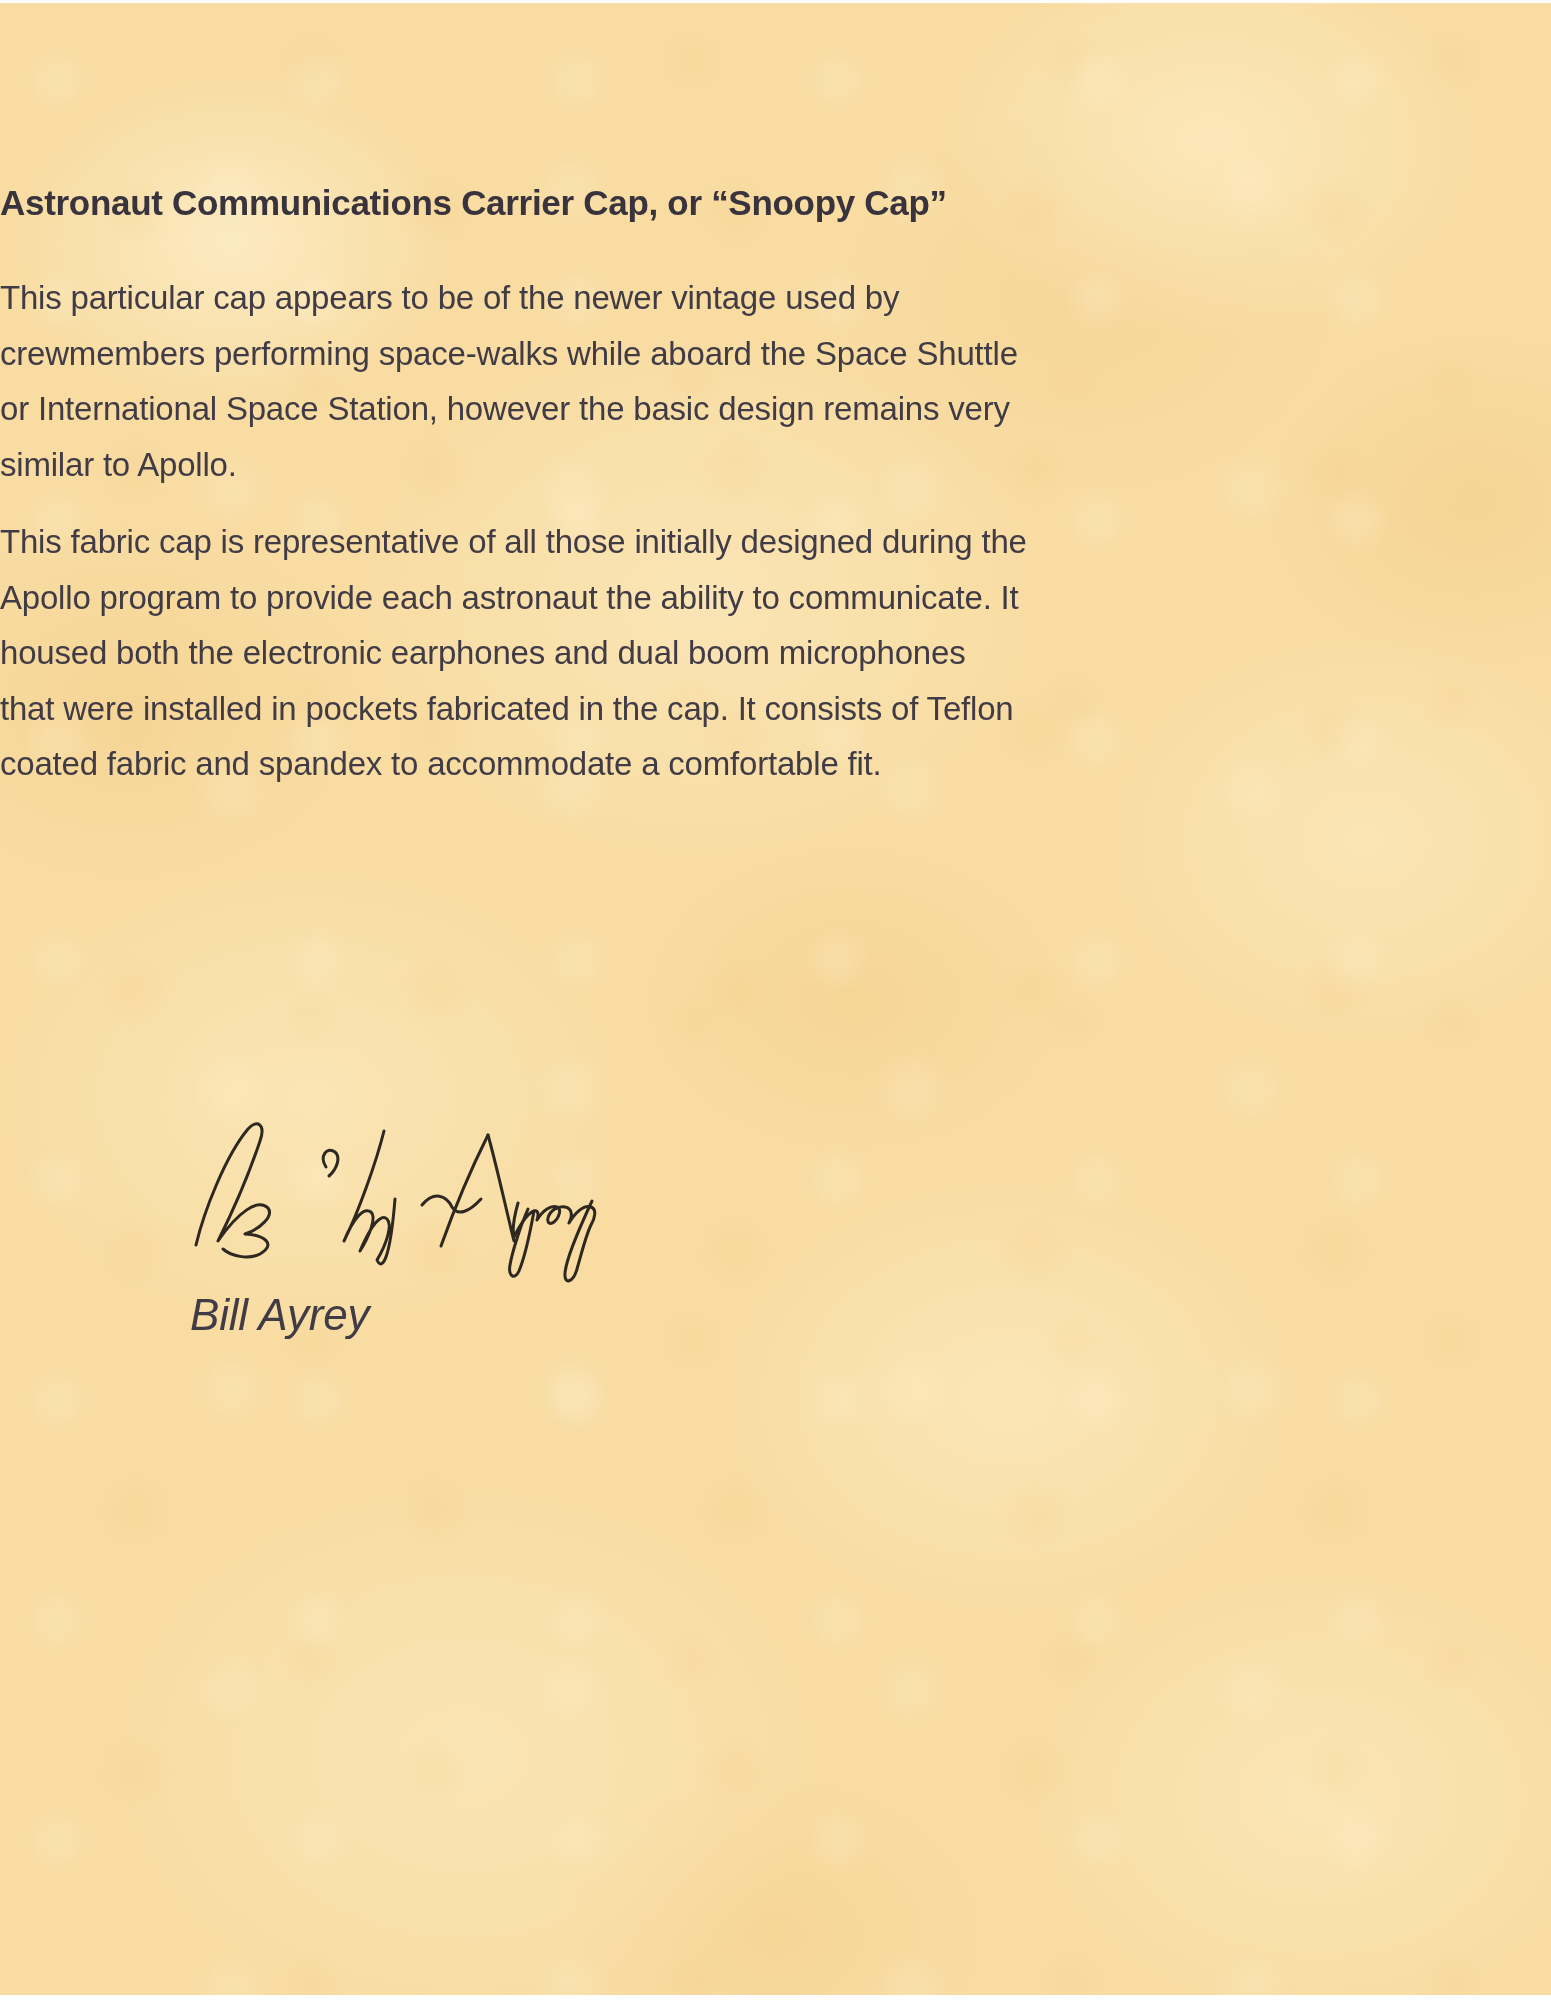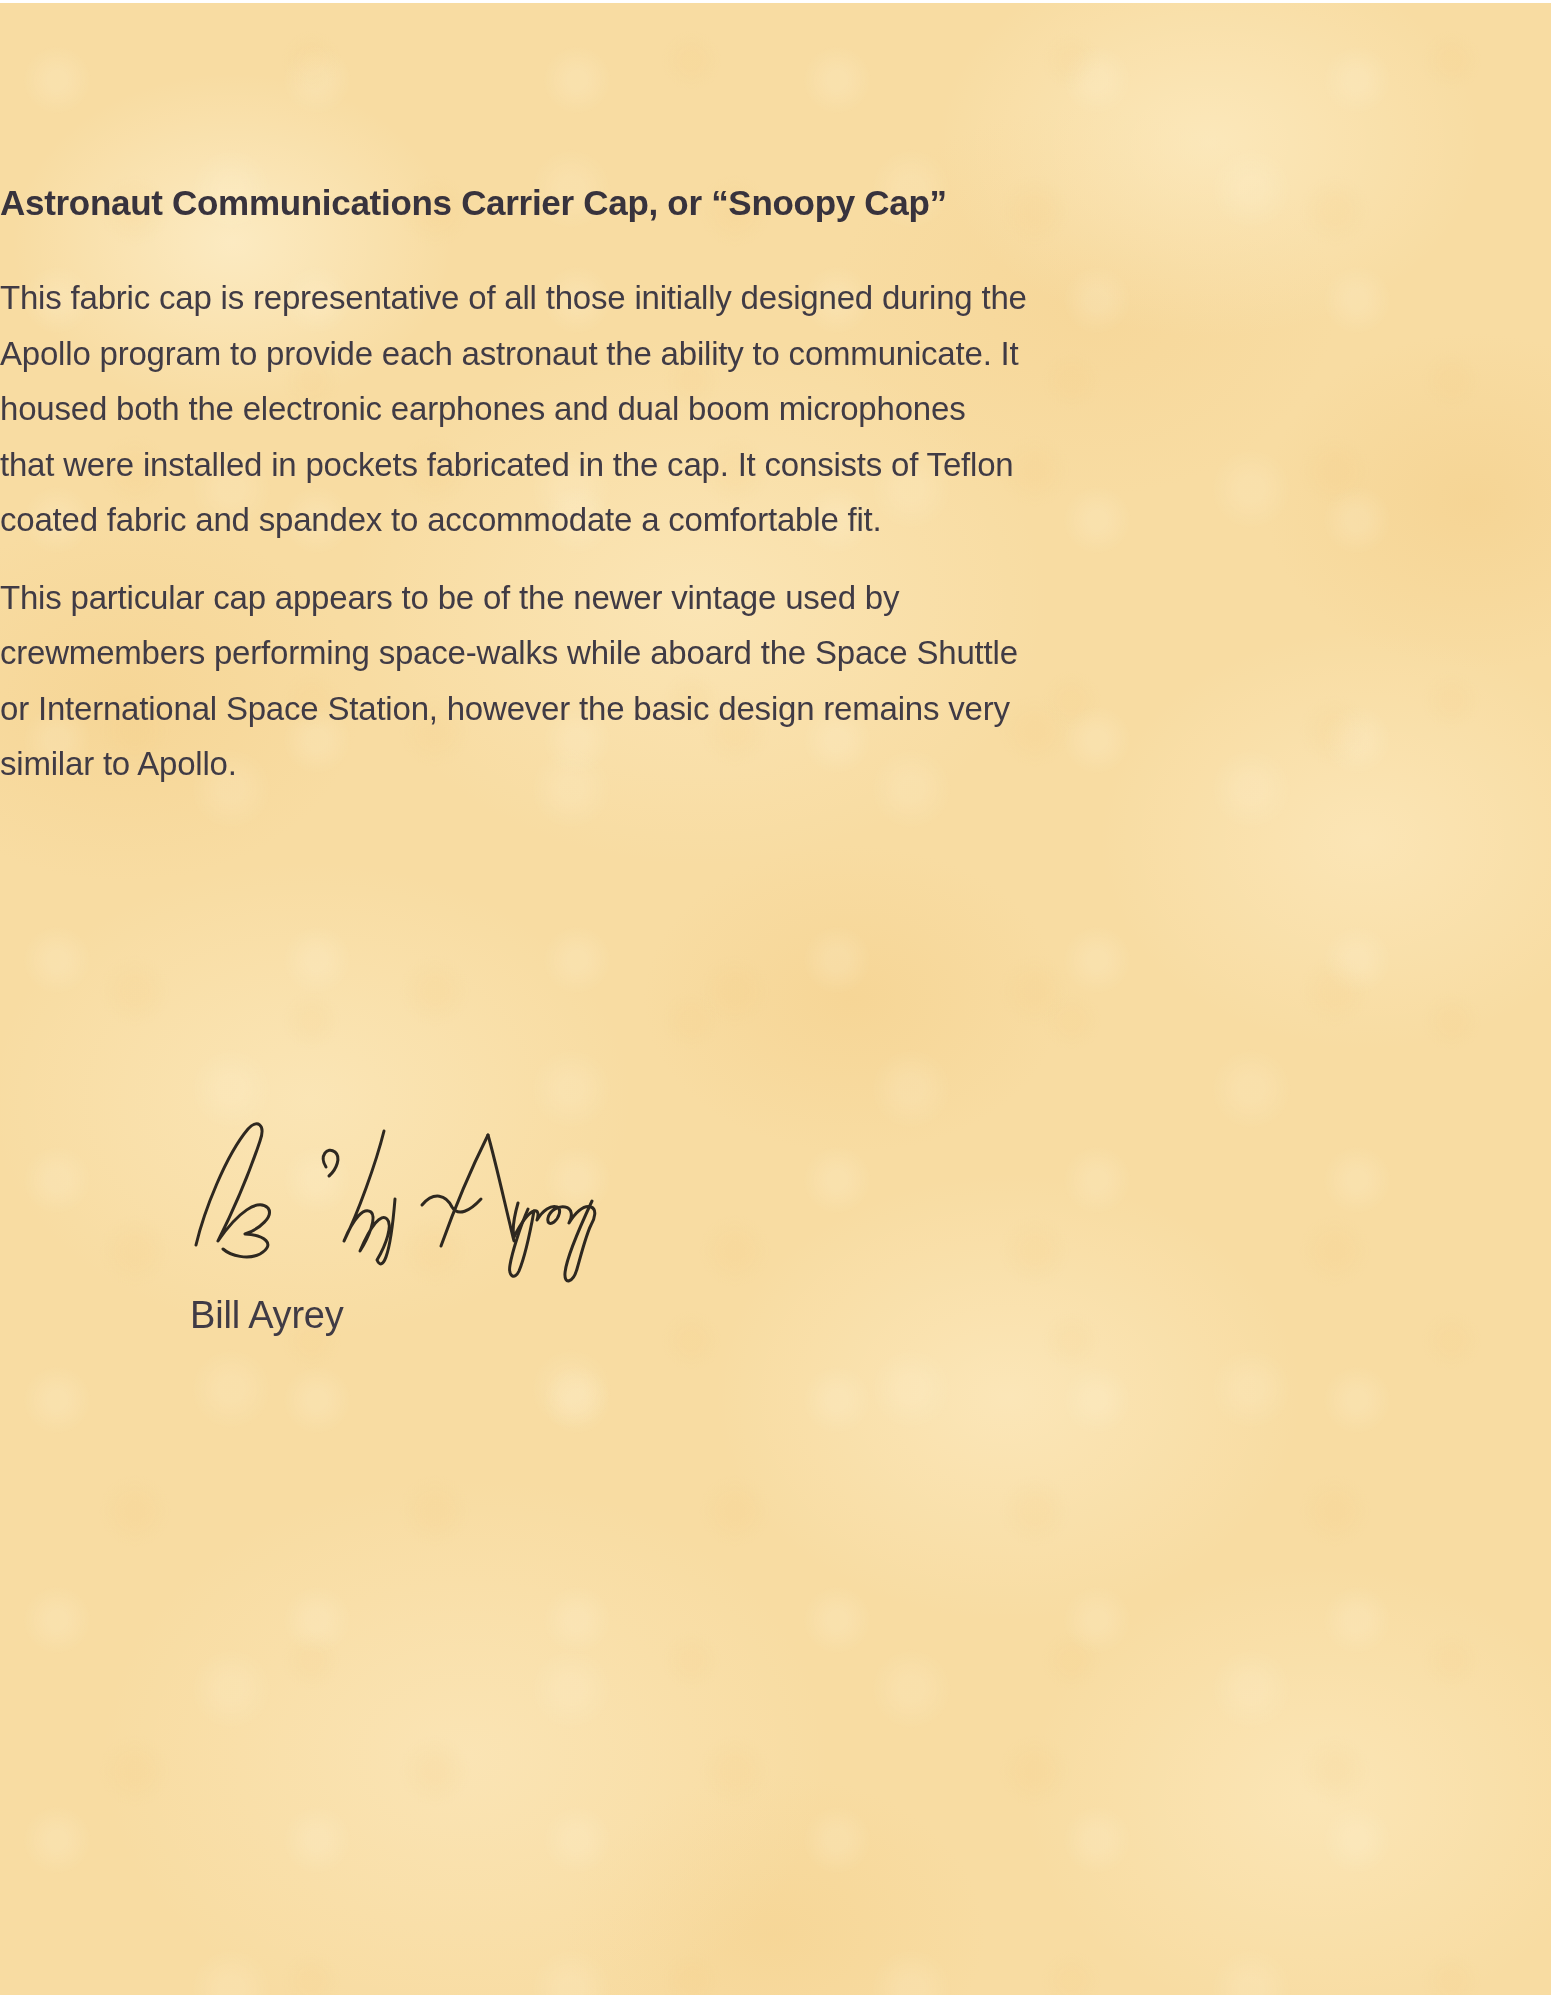--- a/index.html
+++ b/index.html
@@ -57,45 +57,46 @@
   .para{white-space:pre-line; margin:0 0 22px 0;}
   .para.certify{margin-top:78px;}
   .signature-wrap{
     position:absolute;
     left:188px; top:1113px;
     width:458px; height:178px;
   }
   .name-block{
     position:absolute;
     left:190px; top:1292px; width:1200px;
-    font-size:38px; line-height:46px;
+    font-size:44px; line-height:46px;
     letter-spacing:-0.2px;
     color:#403b45;
+    font-style:italic;
   }
   .name-block .line{white-space:pre;}
 </style>
 </head>
 <body>
 
 <div class="paper">
   <div class="mottle"></div>
 </div>
 
 <h1 class="doc-title">Astronaut Communications Carrier Cap, or “Snoopy Cap”</h1>
 
 <div class="body-text">
+  <p class="para">This particular cap appears to be of the newer vintage used by
+crewmembers performing space-walks while aboard the Space Shuttle
+or International Space Station, however the basic design remains very
+similar to Apollo.</p>
   <p class="para">This fabric cap is representative of all those initially designed during the
 Apollo program to provide each astronaut the ability to communicate. It
 housed both the electronic earphones and dual boom microphones
 that were installed in pockets fabricated in the cap. It consists of Teflon
 coated fabric and spandex to accommodate a comfortable fit.</p>
-  <p class="para">This particular cap appears to be of the newer vintage used by
-crewmembers performing space-walks while aboard the Space Shuttle
-or International Space Station, however the basic design remains very
-similar to Apollo.</p>
 </div>
 
 <div class="signature-wrap">
   <svg width="458" height="178" viewBox="0 0 458 178" xmlns="http://www.w3.org/2000/svg">
     <g fill="none" stroke="#2e2820" stroke-width="3" stroke-linecap="round" stroke-linejoin="round">
 
       <path d="M8,132 C16,98 38,42 60,16 C69,6 78,11 72,28 C61,61 44,100 30,128
                C50,99 70,85 80,95 C86,103 72,116 57,121
                C76,122 89,131 72,141 C60,147 43,143 35,136"></path>
 

